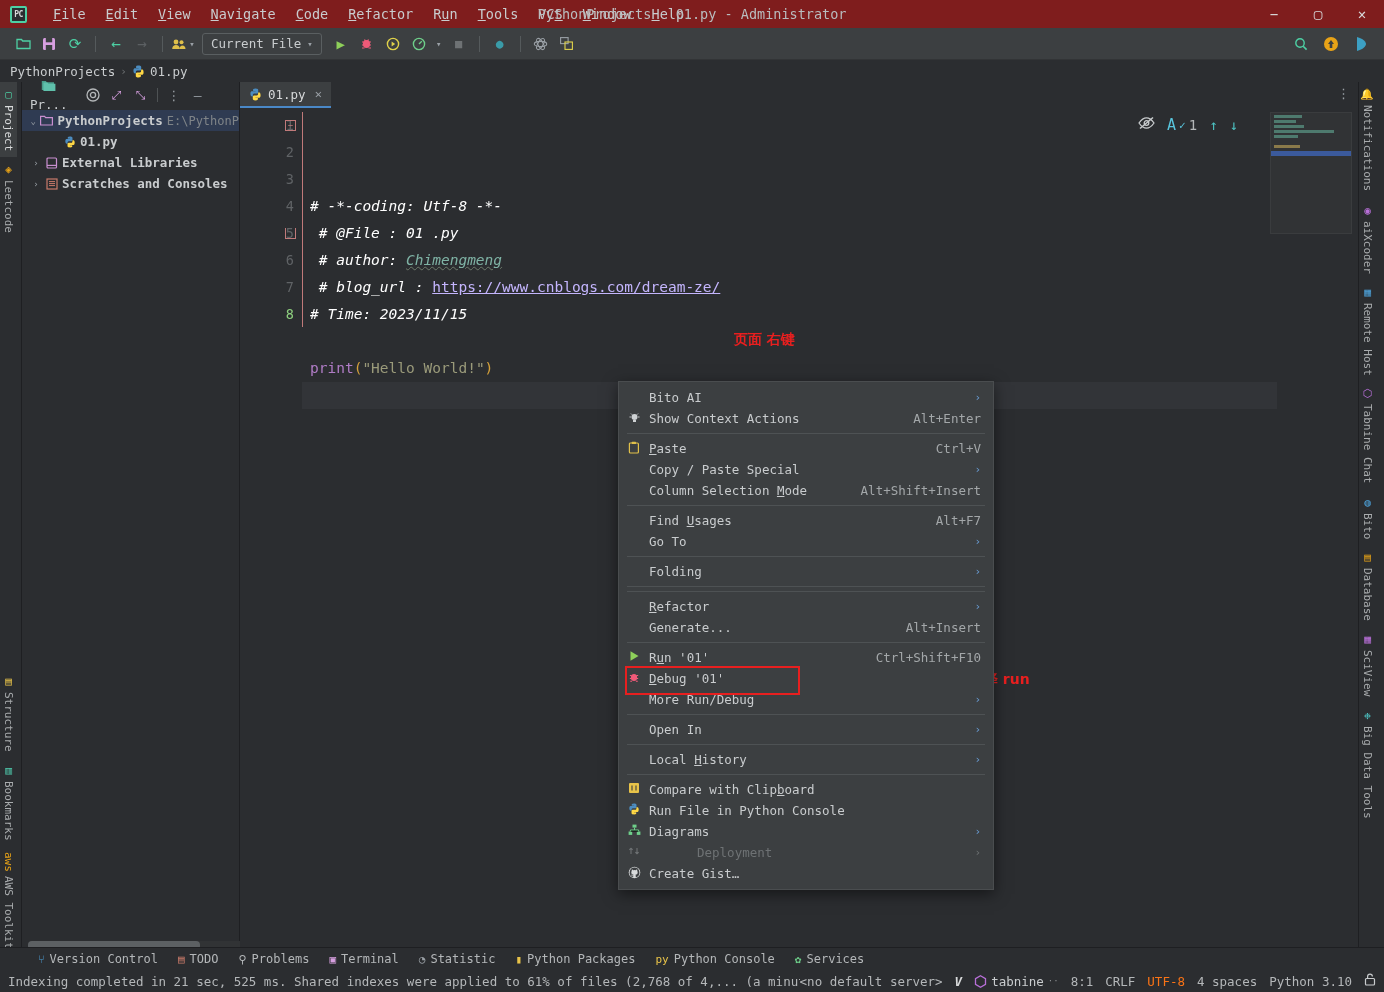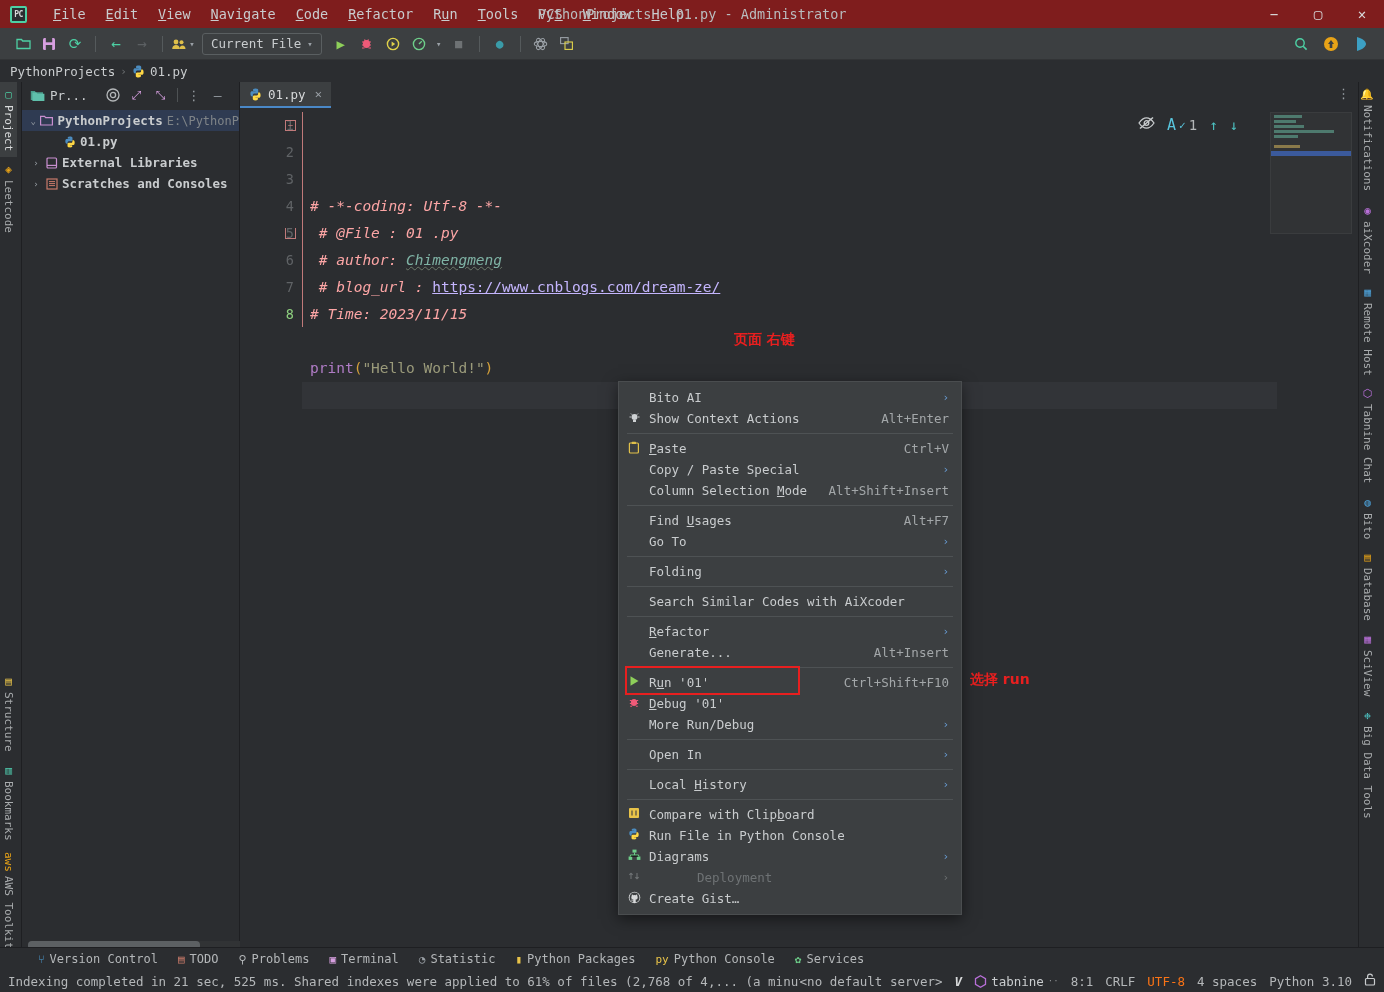--- a/index.html
+++ b/index.html
@@ -85,21 +85,21 @@
 
   
   .proj-panel {
     position:absolute; left:22px; top:82px; width:218px; height:873px;
     background:#2b2d30; border-right:1px solid #1e1f22;
   }
   .proj-head {
     height:26px; display:flex; align-items:center; padding:0 4px; gap:2px;
     color:#c9ccce; font-size:12.5px;
   }
-  .ph-title { display:flex; align-items:center; gap:5px; padding:0 4px; }
+  .ph-title { display:flex; align-items:center; gap:5px; padding:0 4px;flex-direction:column; }
   .ph-btn {
     width:22px; height:20px; display:flex; align-items:center; justify-content:center;
     font-size:12px; color:#9aa0a6; border-radius:3px;
   }
   .ph-sep { width:1px; height:14px; background:#4e5254; margin:0 3px; }
   .tree { padding-top:2px; font-size:12.5px; }
   .trow {
     height:21px; display:flex; align-items:center; gap:4px; padding-left:8px;
     color:#c9ccce; white-space:nowrap; overflow:hidden;
   }
@@ -147,21 +147,21 @@
   }
   .code {
     position:relative; flex:1; padding-top:4px; font-size:14.5px;
     line-height:27px; white-space:pre;
   }
   .cur-marker {
     position:absolute; left:0; top:4px; width:1px; height:215px; background:#c07a7a;
   }
   .cl { padding-left:8px; height:27px; }
   .cl.curline { background:#323438; width:975px; }
-  .c-com { color:#fca5a5; font-style:italic; }
+  .c-com { color:#ffffff; font-style:italic; }
   .c-link { color:#c4b5fd; text-decoration:underline; }
   .c-squig {
     color:#7fb3a5; font-style:italic;
     text-decoration: underline wavy #6d7a6a; text-decoration-thickness:1px;
   }
   .c-fn { color:#b07cc6; }
   .c-str { color:#9a9a7a; }
   .c-paren { color:#d4a03a; }
   .insp-widget {
     position:absolute; right:120px; top:8px; display:flex; align-items:center; gap:12px;
@@ -179,21 +179,21 @@
   .anno {
     position:absolute; color:#e81f1f; font-weight:bold; font-size:14px;
     font-family:"DejaVu Sans","Liberation Sans",sans-serif;
   }
   .hl-box {
     position:absolute; border:2px solid #e81f1f; pointer-events:none;
   }
 
   
   .ctxmenu {
-    position:absolute; left:618px; top:381px; width:344px;
+    position:absolute; left:618px; top:381px; width:376px;
     background:#3c3f41; border:1px solid #4a4d4f;
     box-shadow:0 4px 14px rgba(0,0,0,.5);
     padding:5px 0; z-index:40;
   }
   .mi {
     height:21px; display:flex; align-items:center; color:#c9ccce; font-size:12.5px;
     padding:0 12px 0 0; position:relative;
   }
   .mi.disabled { color:#6e7274;gap:48px; }
   .mi .ic {
@@ -598,24 +598,20 @@
         <span class="lbl">Go To</span>
         <span class="arr">›</span>
       </div>
       <div class="msep"></div>
       <div class="mi">
         <span class="ic"></span>
         <span class="lbl">Folding</span>
         <span class="arr">›</span>
       </div>
       <div class="msep"></div>
-      <div class="mi">
-        <span class="ic"></span>
-        <span class="lbl">Search Similar Codes with AiXcoder</span>
-      </div>
       <div class="msep"></div>
       <div class="mi">
         <span class="ic"></span>
         <span class="lbl"><u>R</u>efactor</span>
         <span class="arr">›</span>
       </div>
       <div class="mi">
         <span class="ic"></span>
         <span class="lbl">Generate...</span>
         <span class="acc">Alt+Insert</span>

